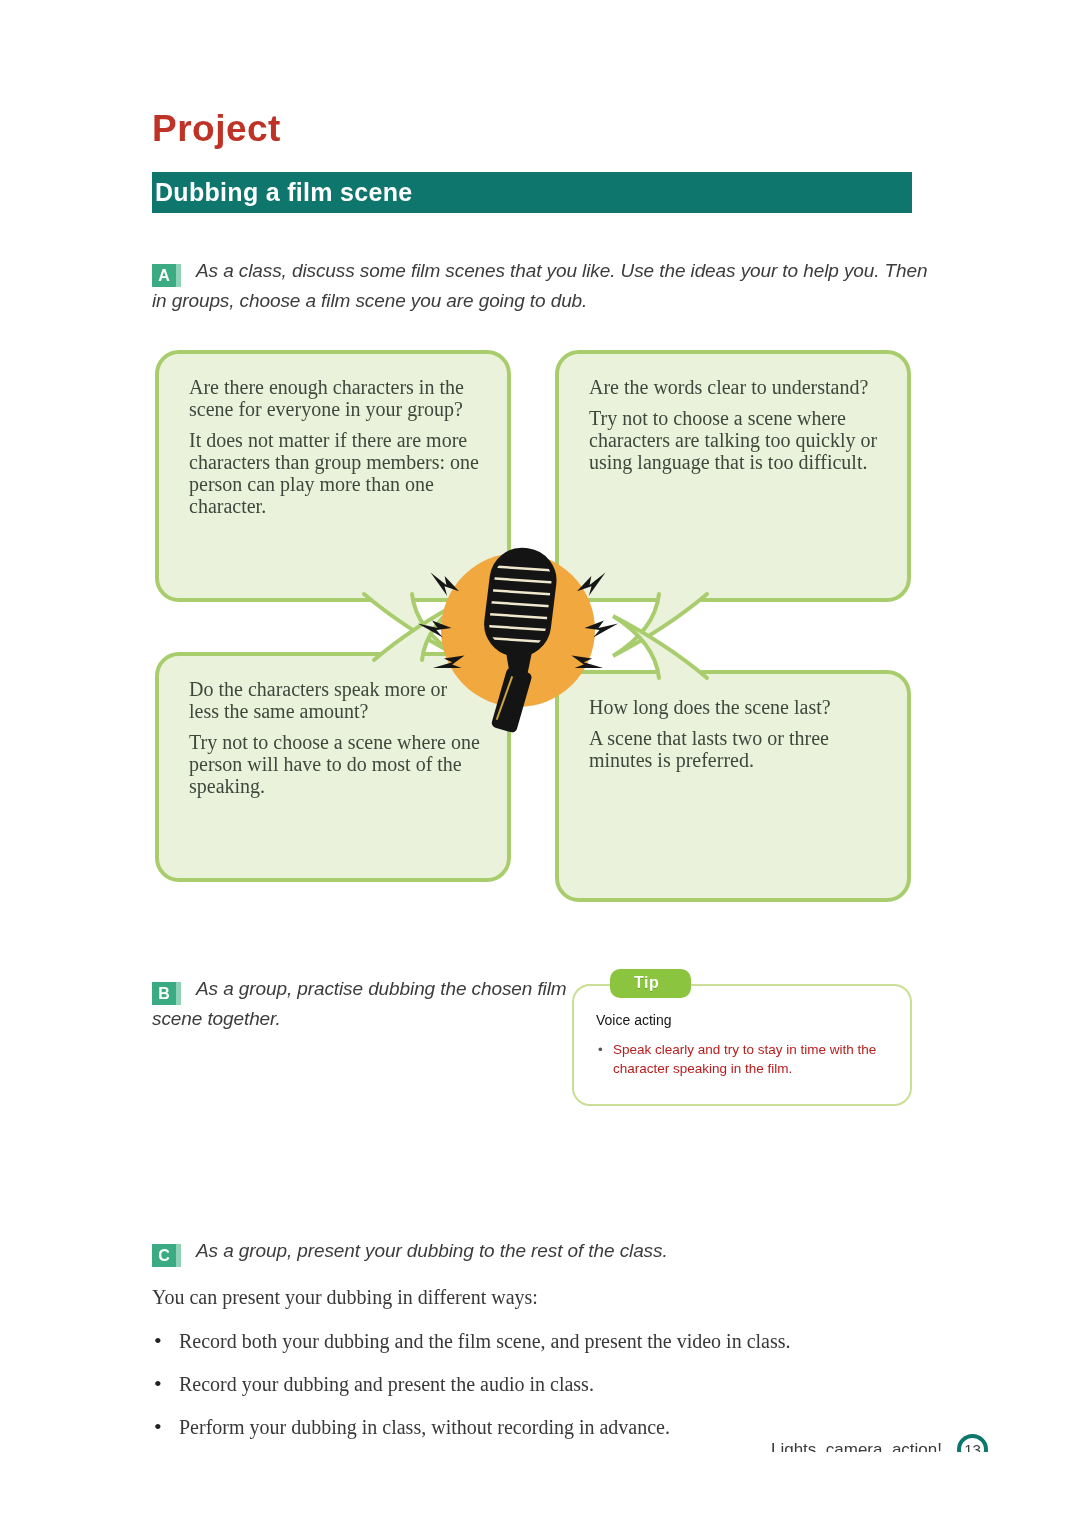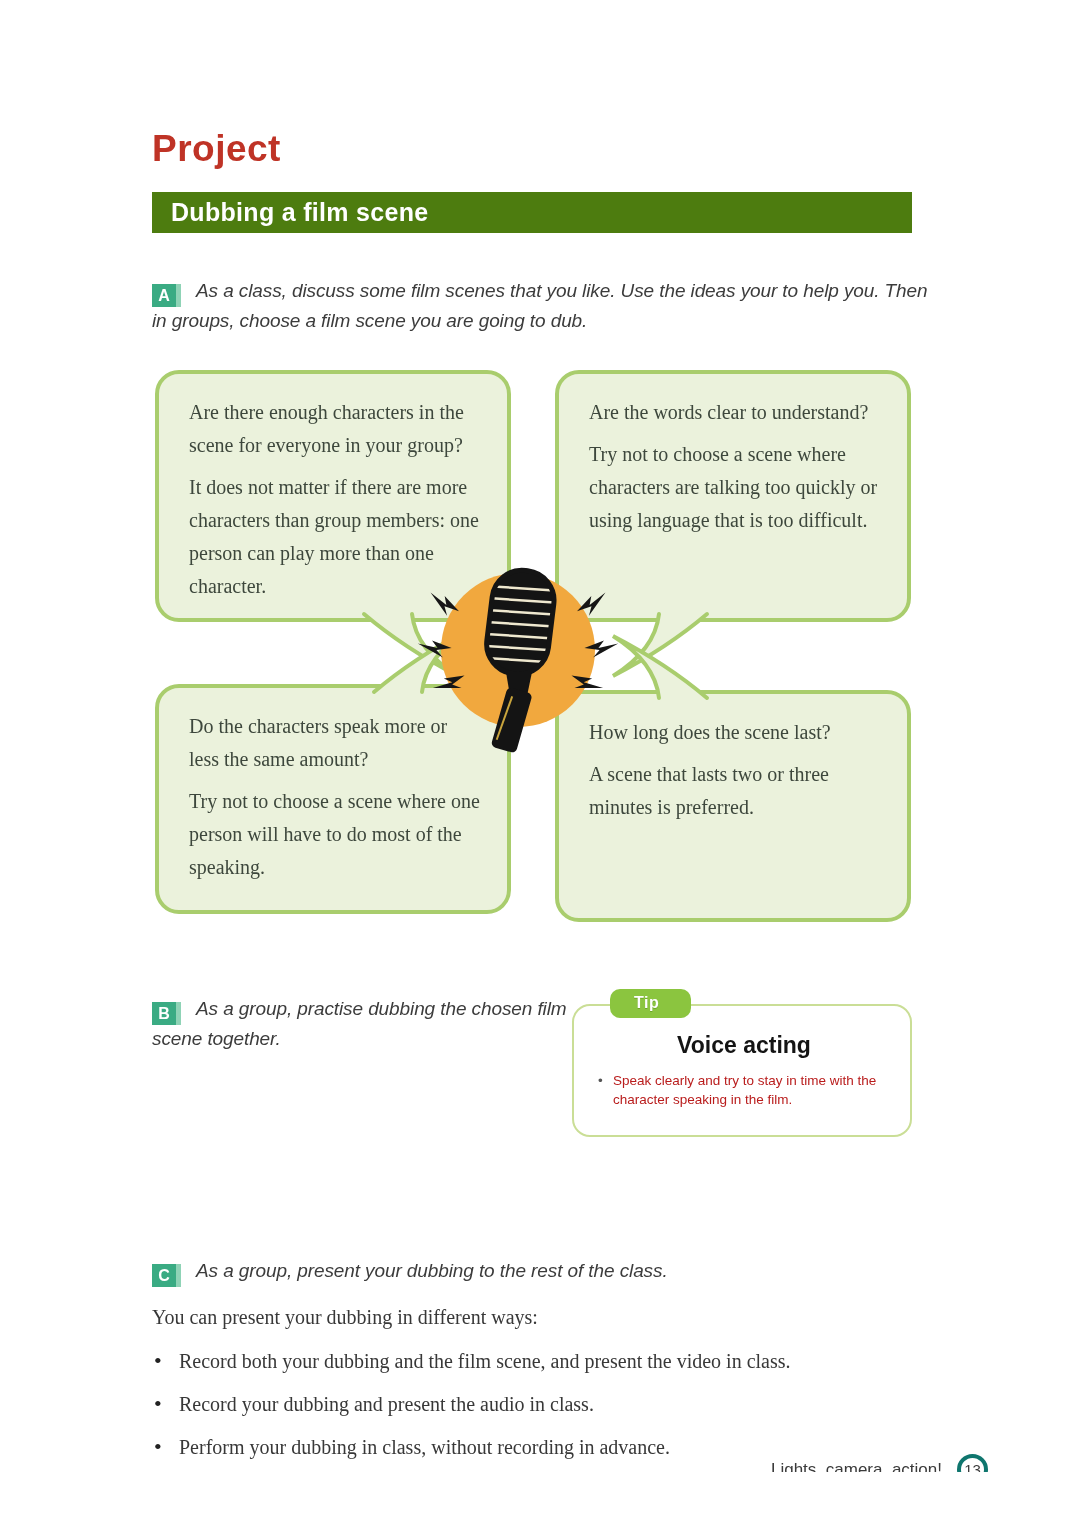--- a/index.html
+++ b/index.html
@@ -1,61 +1,61 @@
 <!DOCTYPE html>
 <html><head>
 <meta charset="utf-8">
 <style>
   html,body{margin:0;padding:0;background:#ffffff;}
   .page{position:relative;width:1080px;height:1452px;background:#ffffff;overflow:hidden;
-        font-family:"Liberation Sans",sans-serif;margin-top:20px;}
+        font-family:"Liberation Sans",sans-serif;}
 
   
   .title{position:absolute;left:152px;top:108px;margin:0;font-size:37px;font-weight:bold;
          color:#bf3326;letter-spacing:.5px;}
-  .banner{position:absolute;left:152px;top:172px;width:760px;height:41px;background:#4d7c0f;
+  .banner{position:absolute;left:152px;top:172px;width:760px;height:41px;background:#0f766e;
           box-sizing:border-box;color:#fff;font-size:25px;font-weight:bold;line-height:40px;
-          padding-left:19px;letter-spacing:.3px;}
+          padding-left:3px;letter-spacing:.3px;}
 
   
   .instr{position:absolute;font-style:italic;font-size:19px;line-height:28px;color:#3c3c3c;
          letter-spacing:-.1px;}
   .instr-a{left:152px;top:238px;width:778px;}
   .instr-b{left:152px;top:956px;width:448px;}
   .lbl{display:inline-block;width:24px;height:23px;background:#3aab83;border-right:5px solid #8fd3b6;
        color:#fff;font:700 16px/23px "Liberation Sans",sans-serif;text-align:center;font-style:normal;
        vertical-align:-4px;margin-right:15px;}
 
   
   .bubbles{position:absolute;left:0;top:348px;width:1080px;height:575px;}
   .bubble{position:absolute;box-sizing:border-box;background:#ebf2dc;border:4px solid #a9cd6d;
           border-radius:24px;padding:22px 26px 14px 30px;color:#3d473c;
-          font-family:"Liberation Serif",serif;font-size:20px;line-height:33px;}
+          font-family:"Liberation Serif",serif;font-size:20px;line-height:22px;}
   .bubble p{margin:0 0 9px 0;}
   .b-tl{left:155px;top:2px;width:356px;height:252px;}
   .b-tr{left:555px;top:2px;width:356px;height:252px;}
-  .b-bl{left:155px;top:316px;width:356px;height:230px;}
+  .b-bl{left:155px;top:304px;width:356px;height:230px;}
   .b-br{left:555px;top:322px;width:356px;height:232px;}
 
   .tail{position:absolute;width:110px;height:68px;overflow:visible;}
   .tail-b{bottom:-64px;}
   .tail-t{top:-64px;}
   .flip-x{transform:scaleX(-1);}
   .flip-y{transform:scaleY(-1);}
   .flip-xy{transform:scale(-1,-1);}
 
   .mic{position:absolute;left:406px;top:190px;width:224px;height:212px;}
 
   
   .tipbox{position:absolute;left:572px;top:984px;width:340px;box-sizing:border-box;background:#fff;
           border:2px solid #cade96;border-radius:18px;padding:22px 18px 16px 22px;}
   .tip-tab{position:absolute;left:36px;top:-17px;background:#8bc53f;color:#fff;font-size:16px;
            font-weight:bold;padding:5px 32px 6px 24px;border-radius:10px;letter-spacing:.5px;
            text-shadow:0 1px 0 #6ea52b;}
-  .tip-title{margin:4px 0 12px 0;font-size:23px;font-weight:bold;color:#141414;text-align:center;}
+  .tip-title{margin:4px 0 12px 0;font-size:14px;font-weight:normal;color:#141414;}
   .tip-list{margin:0;padding:0;list-style:none;}
   .tip-list li{position:relative;padding-left:17px;font-size:13.5px;line-height:19px;color:#b91c1c;
                margin-bottom:10px;}
   .tip-list li::before{content:"\2022";position:absolute;left:2px;top:0;color:#555;}
 
   
   .section-c{position:absolute;left:152px;top:1218px;width:795px;}
   .intro{margin:16px 0 0 0;font-family:"Liberation Serif",serif;font-size:20px;color:#383838;}
   .present-list{margin:20px 0 0 0;padding:0;list-style:none;font-family:"Liberation Serif",serif;
                 font-size:20px;color:#383838;}

